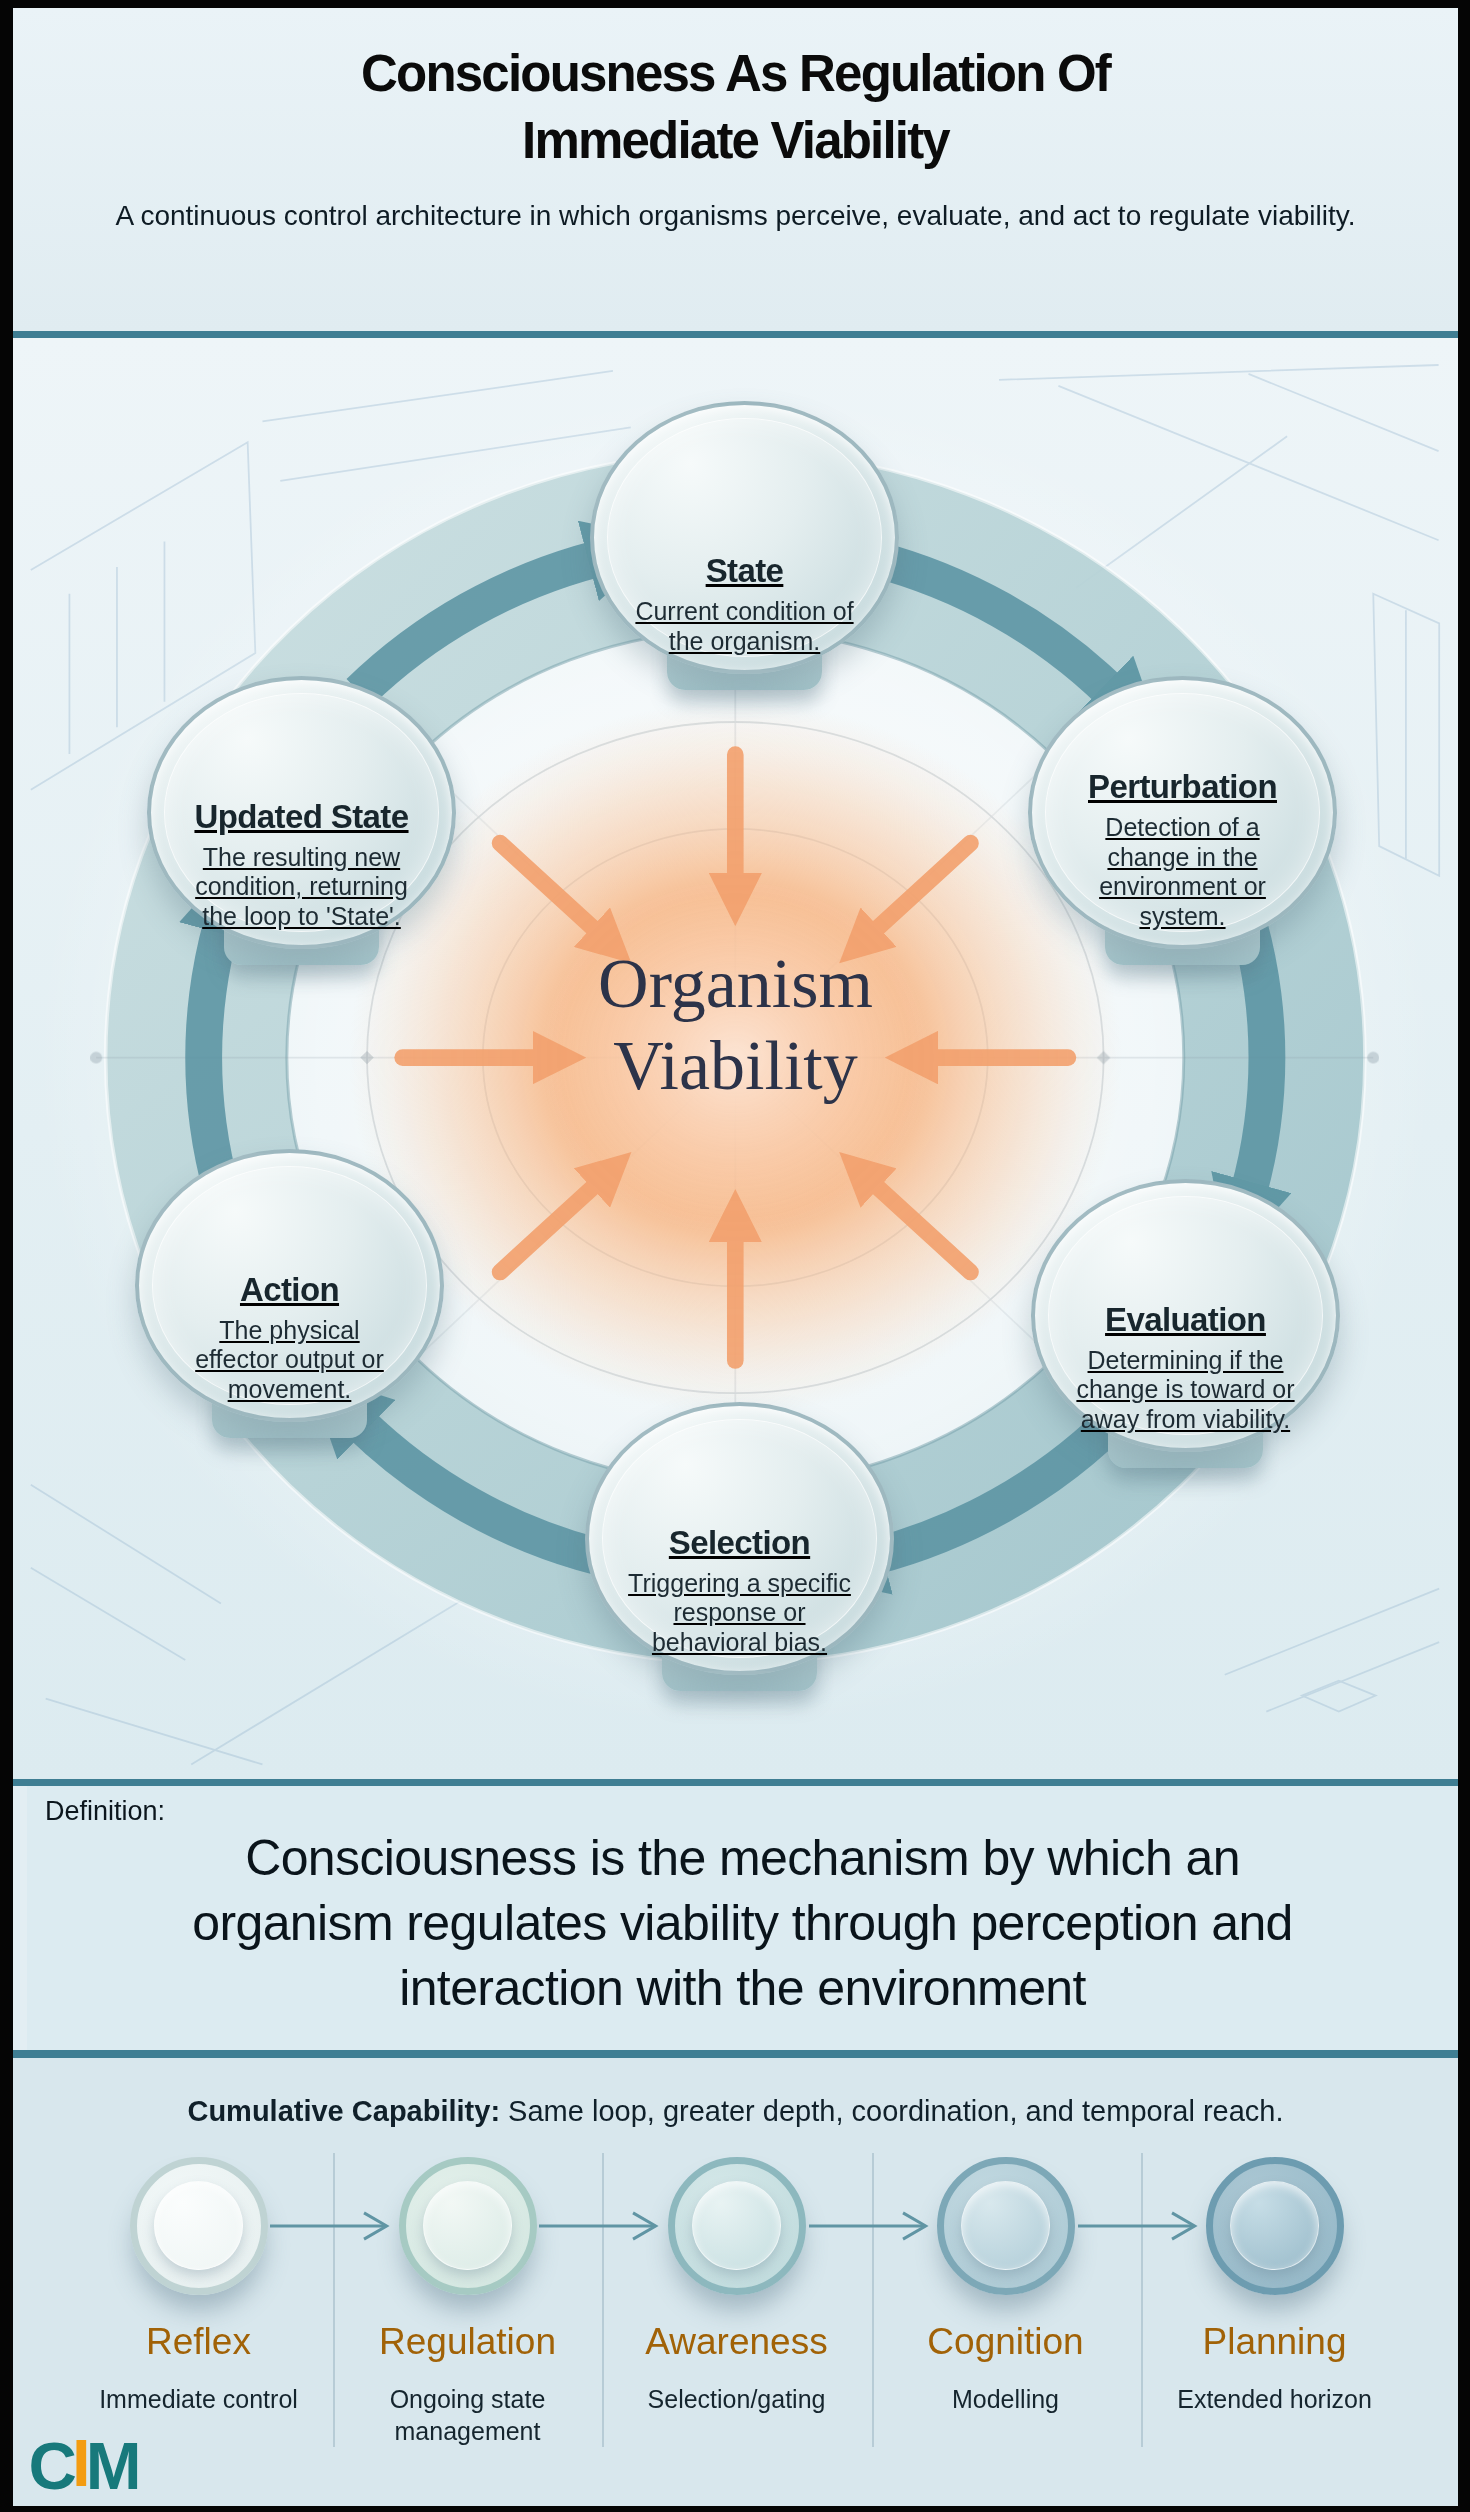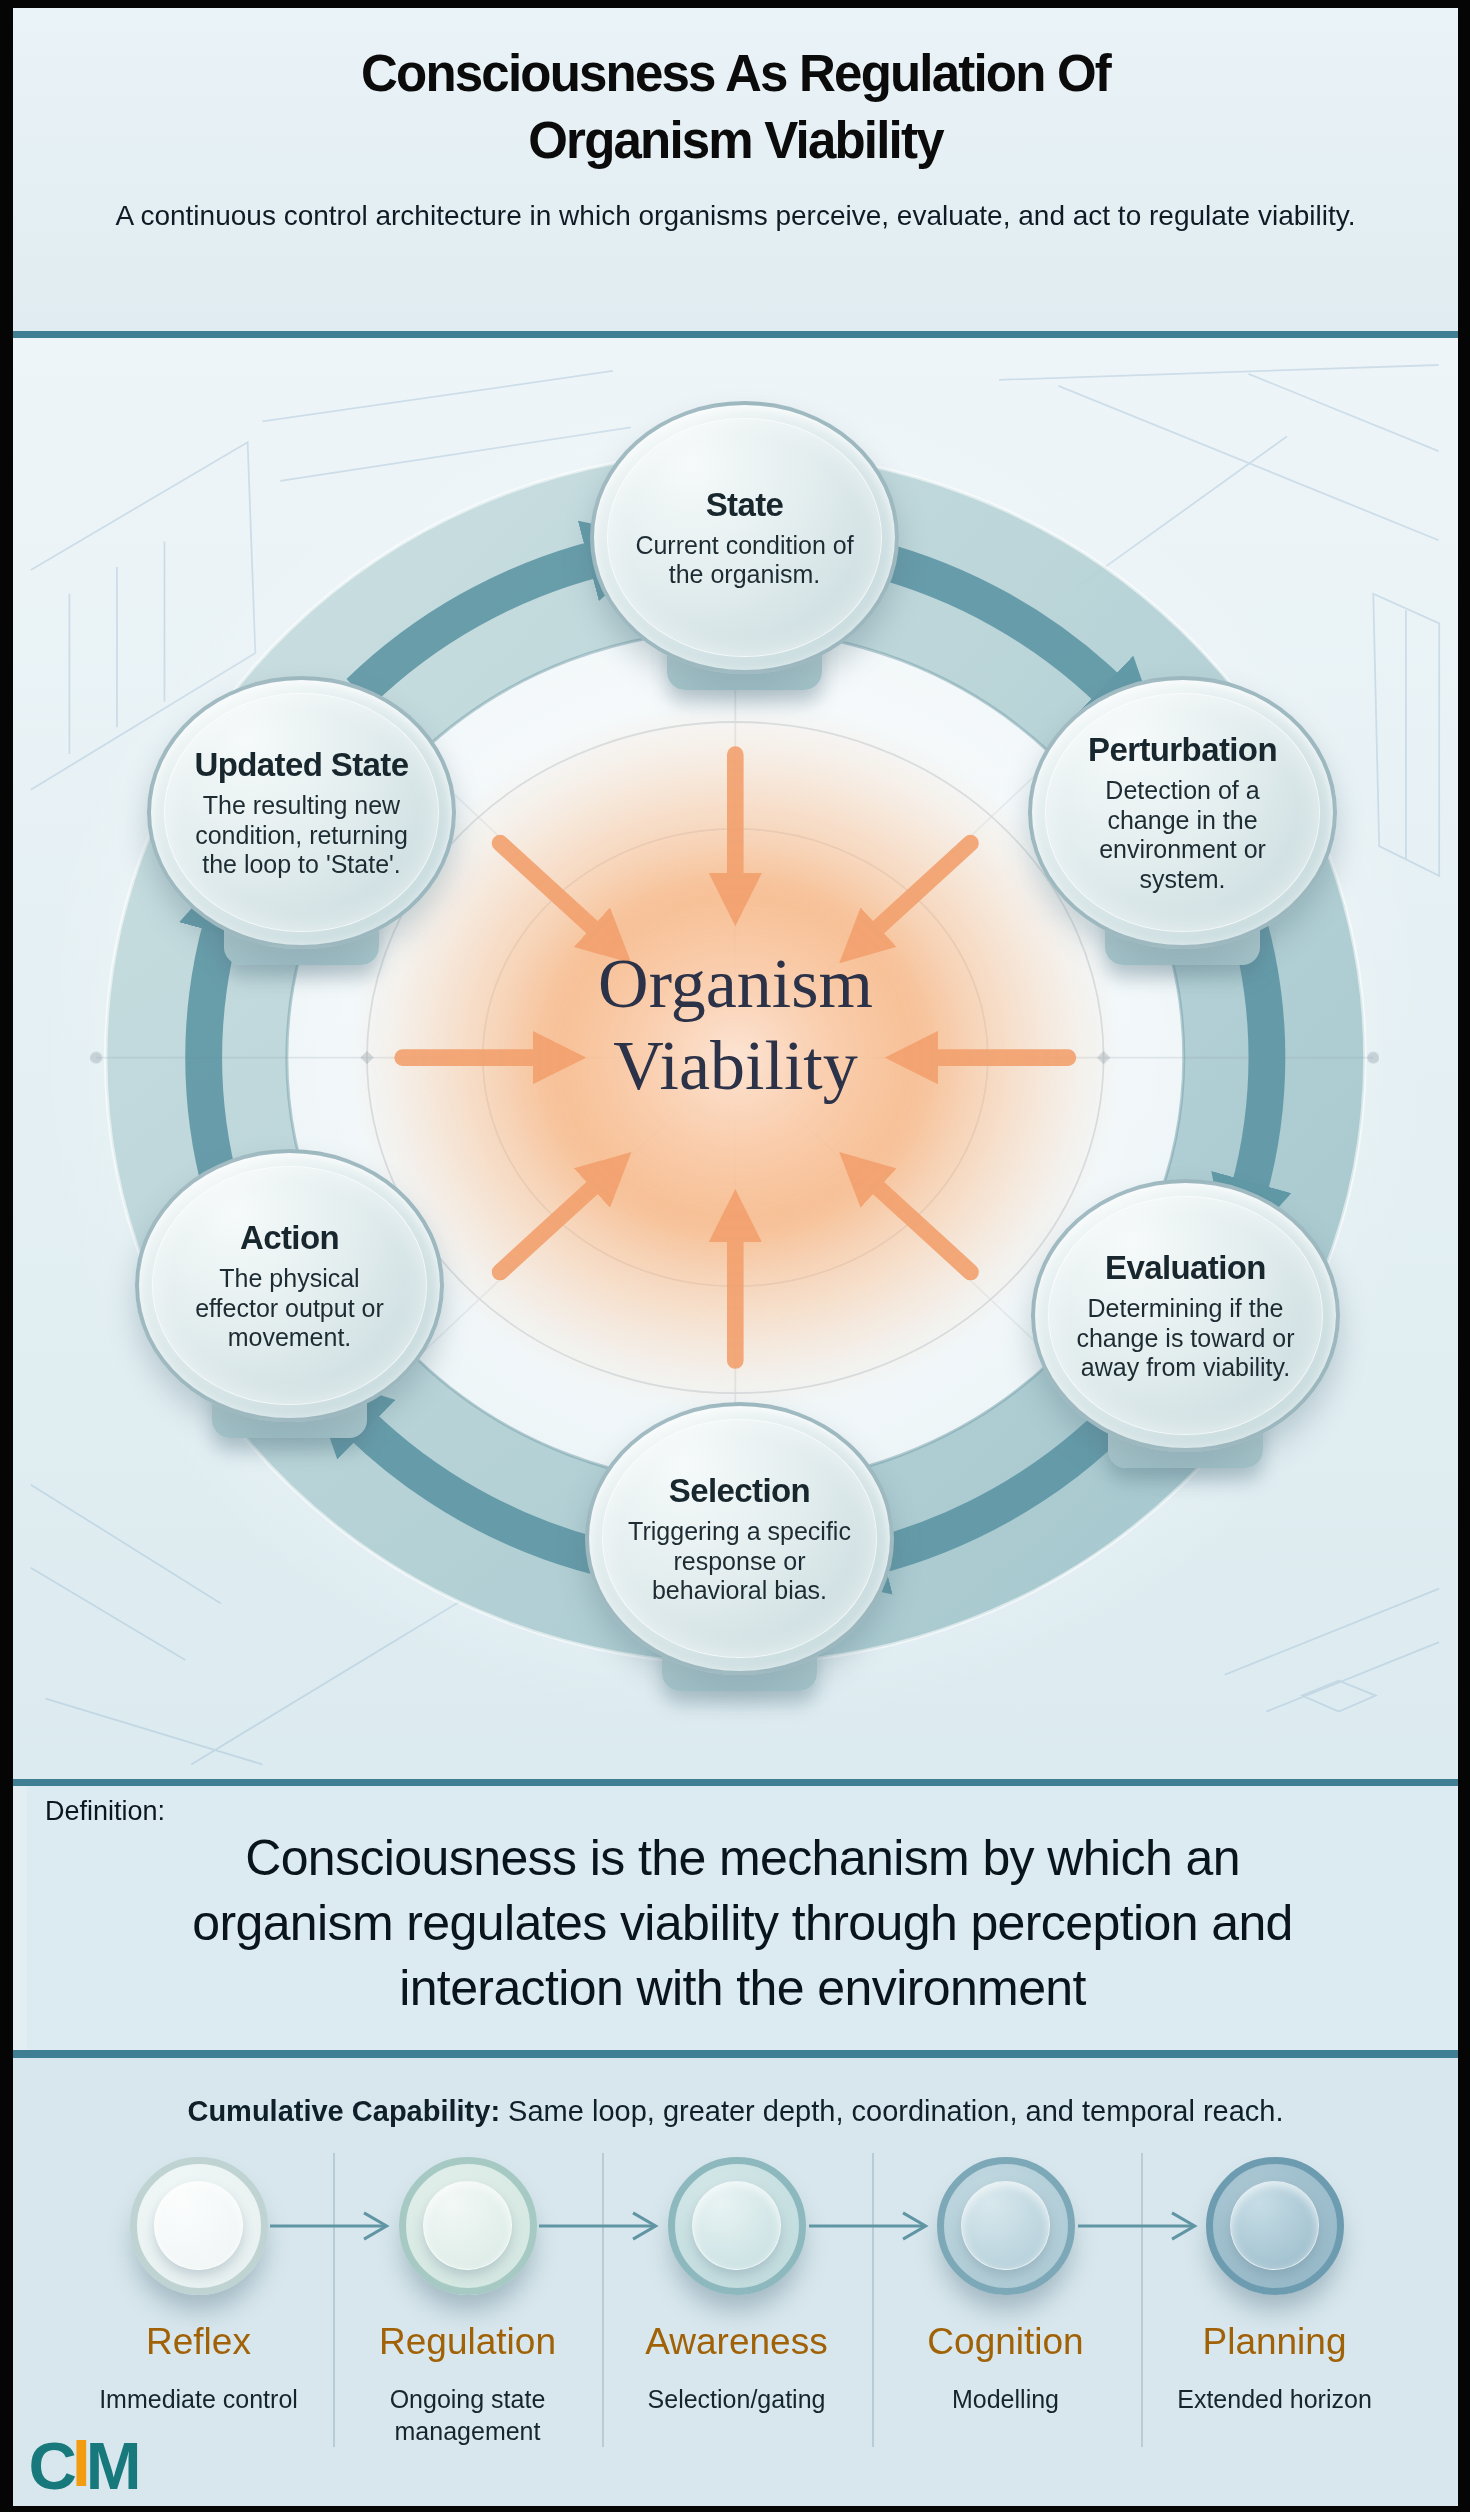--- a/index.html
+++ b/index.html
@@ -24,22 +24,22 @@
       background:linear-gradient(180deg,#cfe2e4,#a4c4ca); border-radius:18px;
       box-shadow:0 13px 18px rgba(90,120,135,.35); }
   .disc { position:relative; width:100%; height:100%; border-radius:50%;
       background:radial-gradient(ellipse at 32% 22%, #f6fafa 0%, #e4eeef 40%, #cbdde0 78%, #bfd4d8 100%);
       border:4.2px solid rgba(148,176,184,.85);
       box-shadow:0 16.6px 28.5px rgba(85,115,130,.3), inset 0 3.6px 12px rgba(255,255,255,.9);
       display:flex; align-items:center; justify-content:center; }
   .disc-inner { width:calc(100% - 26px); height:calc(100% - 26px); border-radius:50%;
       border:1.8px solid rgba(255,255,255,.75);
       box-shadow:inset 0 0 26px rgba(255,255,255,.6);
-      display:flex; flex-direction:column; align-items:center; justify-content:center;
-      text-align:center; padding:0 16.6px; }
+      display:flex; flex-direction:column; align-items:center; justify-content:flex-end;
+      text-align:center; padding:0 16.6px;text-decoration:underline; }
   .node-title { font-size:33px; font-weight:bold; color:#18262d; letter-spacing:-0.6px; }
   .node-desc { margin-top:7.1px; font-size:25px; line-height:1.18; color:#1d2b33; max-width:250px; }
 
   .node-state        { left:577px;  top:63px; }
   .node-perturbation { left:1015px; top:338px; }
   .node-evaluation   { left:1018px; top:841px; }
   .node-selection    { left:572px;  top:1064px; }
   .node-action       { left:122px;  top:811px; }
   .node-updated      { left:134px;  top:338px; }
   .node-state .node-desc  { max-width:226px; }
@@ -79,21 +79,21 @@
 </style>
 </head>
 <body>
 
 <div class="page">
  <div class="frame">
 
   <header class="header">
     <div class="main-title">
       <div>Consciousness As Regulation Of</div>
-      <div>Organism Viability</div>
+      <div>Immediate Viability</div>
     </div>
     <div class="subtitle">A continuous control architecture in which organisms perceive, evaluate, and act to regulate viability.</div>
   </header>
 
   <div class="divider" style="background: rgb(63, 126, 147);"></div>
 
   <section class="diagram">
     <svg class="diagram-svg" viewBox="0 0 2431 2425">
       <defs>
         <radialGradient id="bgGlow" cx="50%" cy="50%" r="50%">

